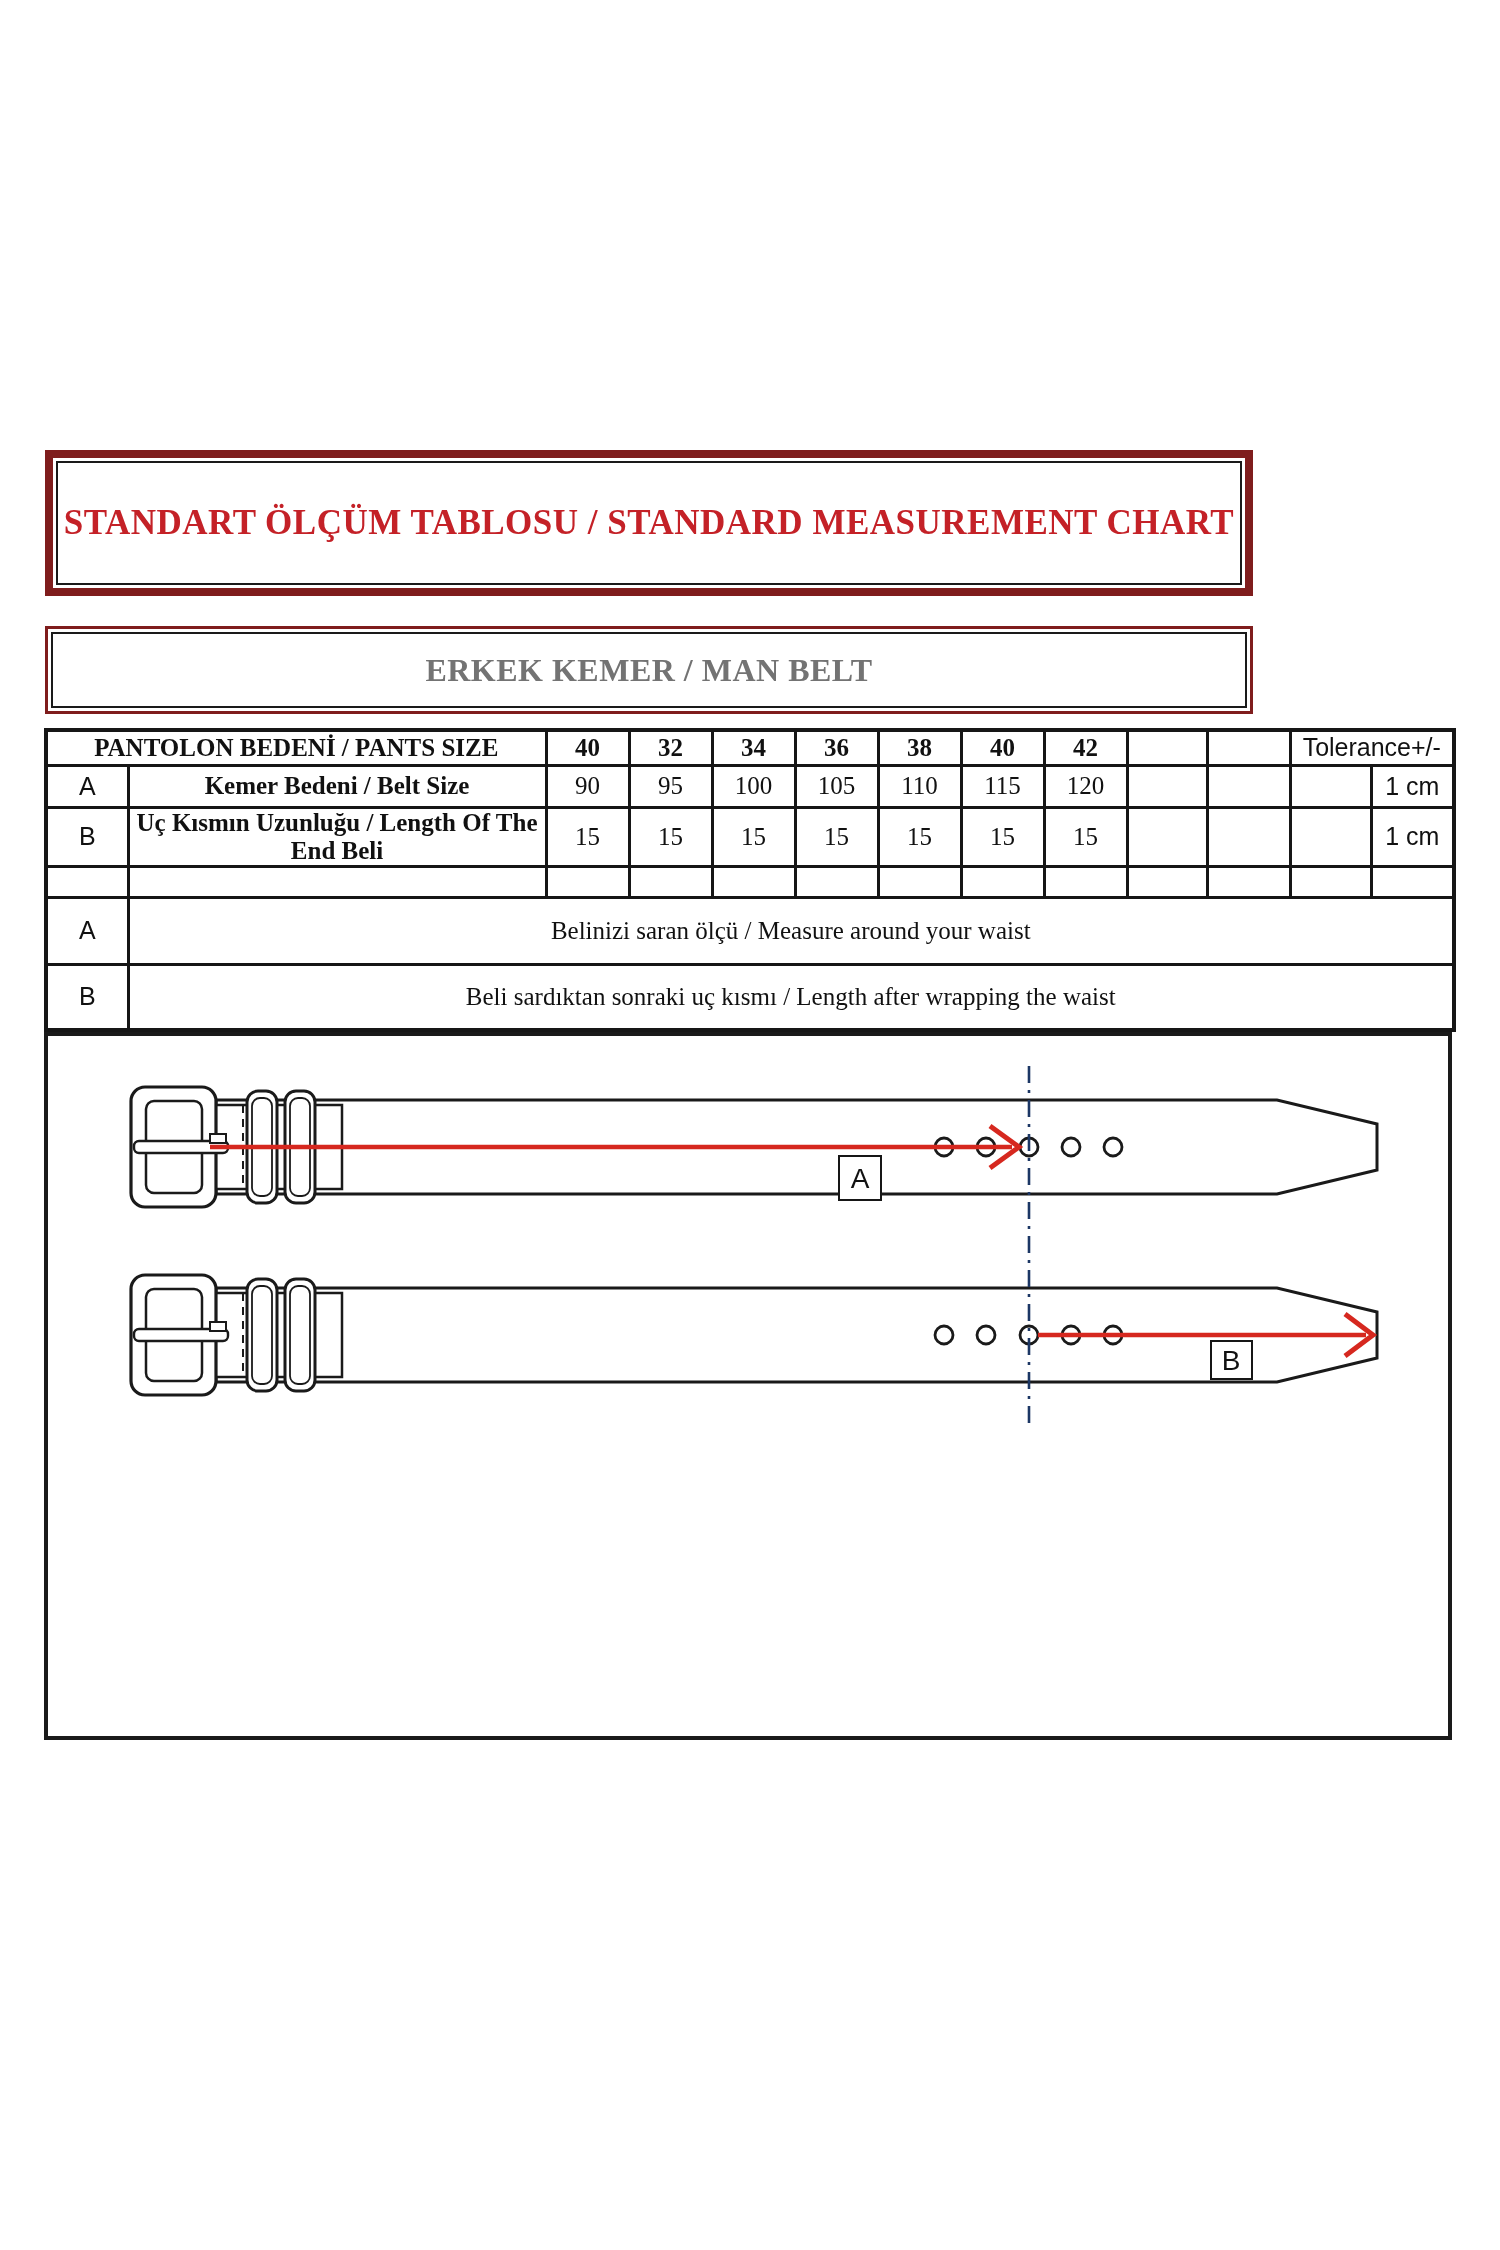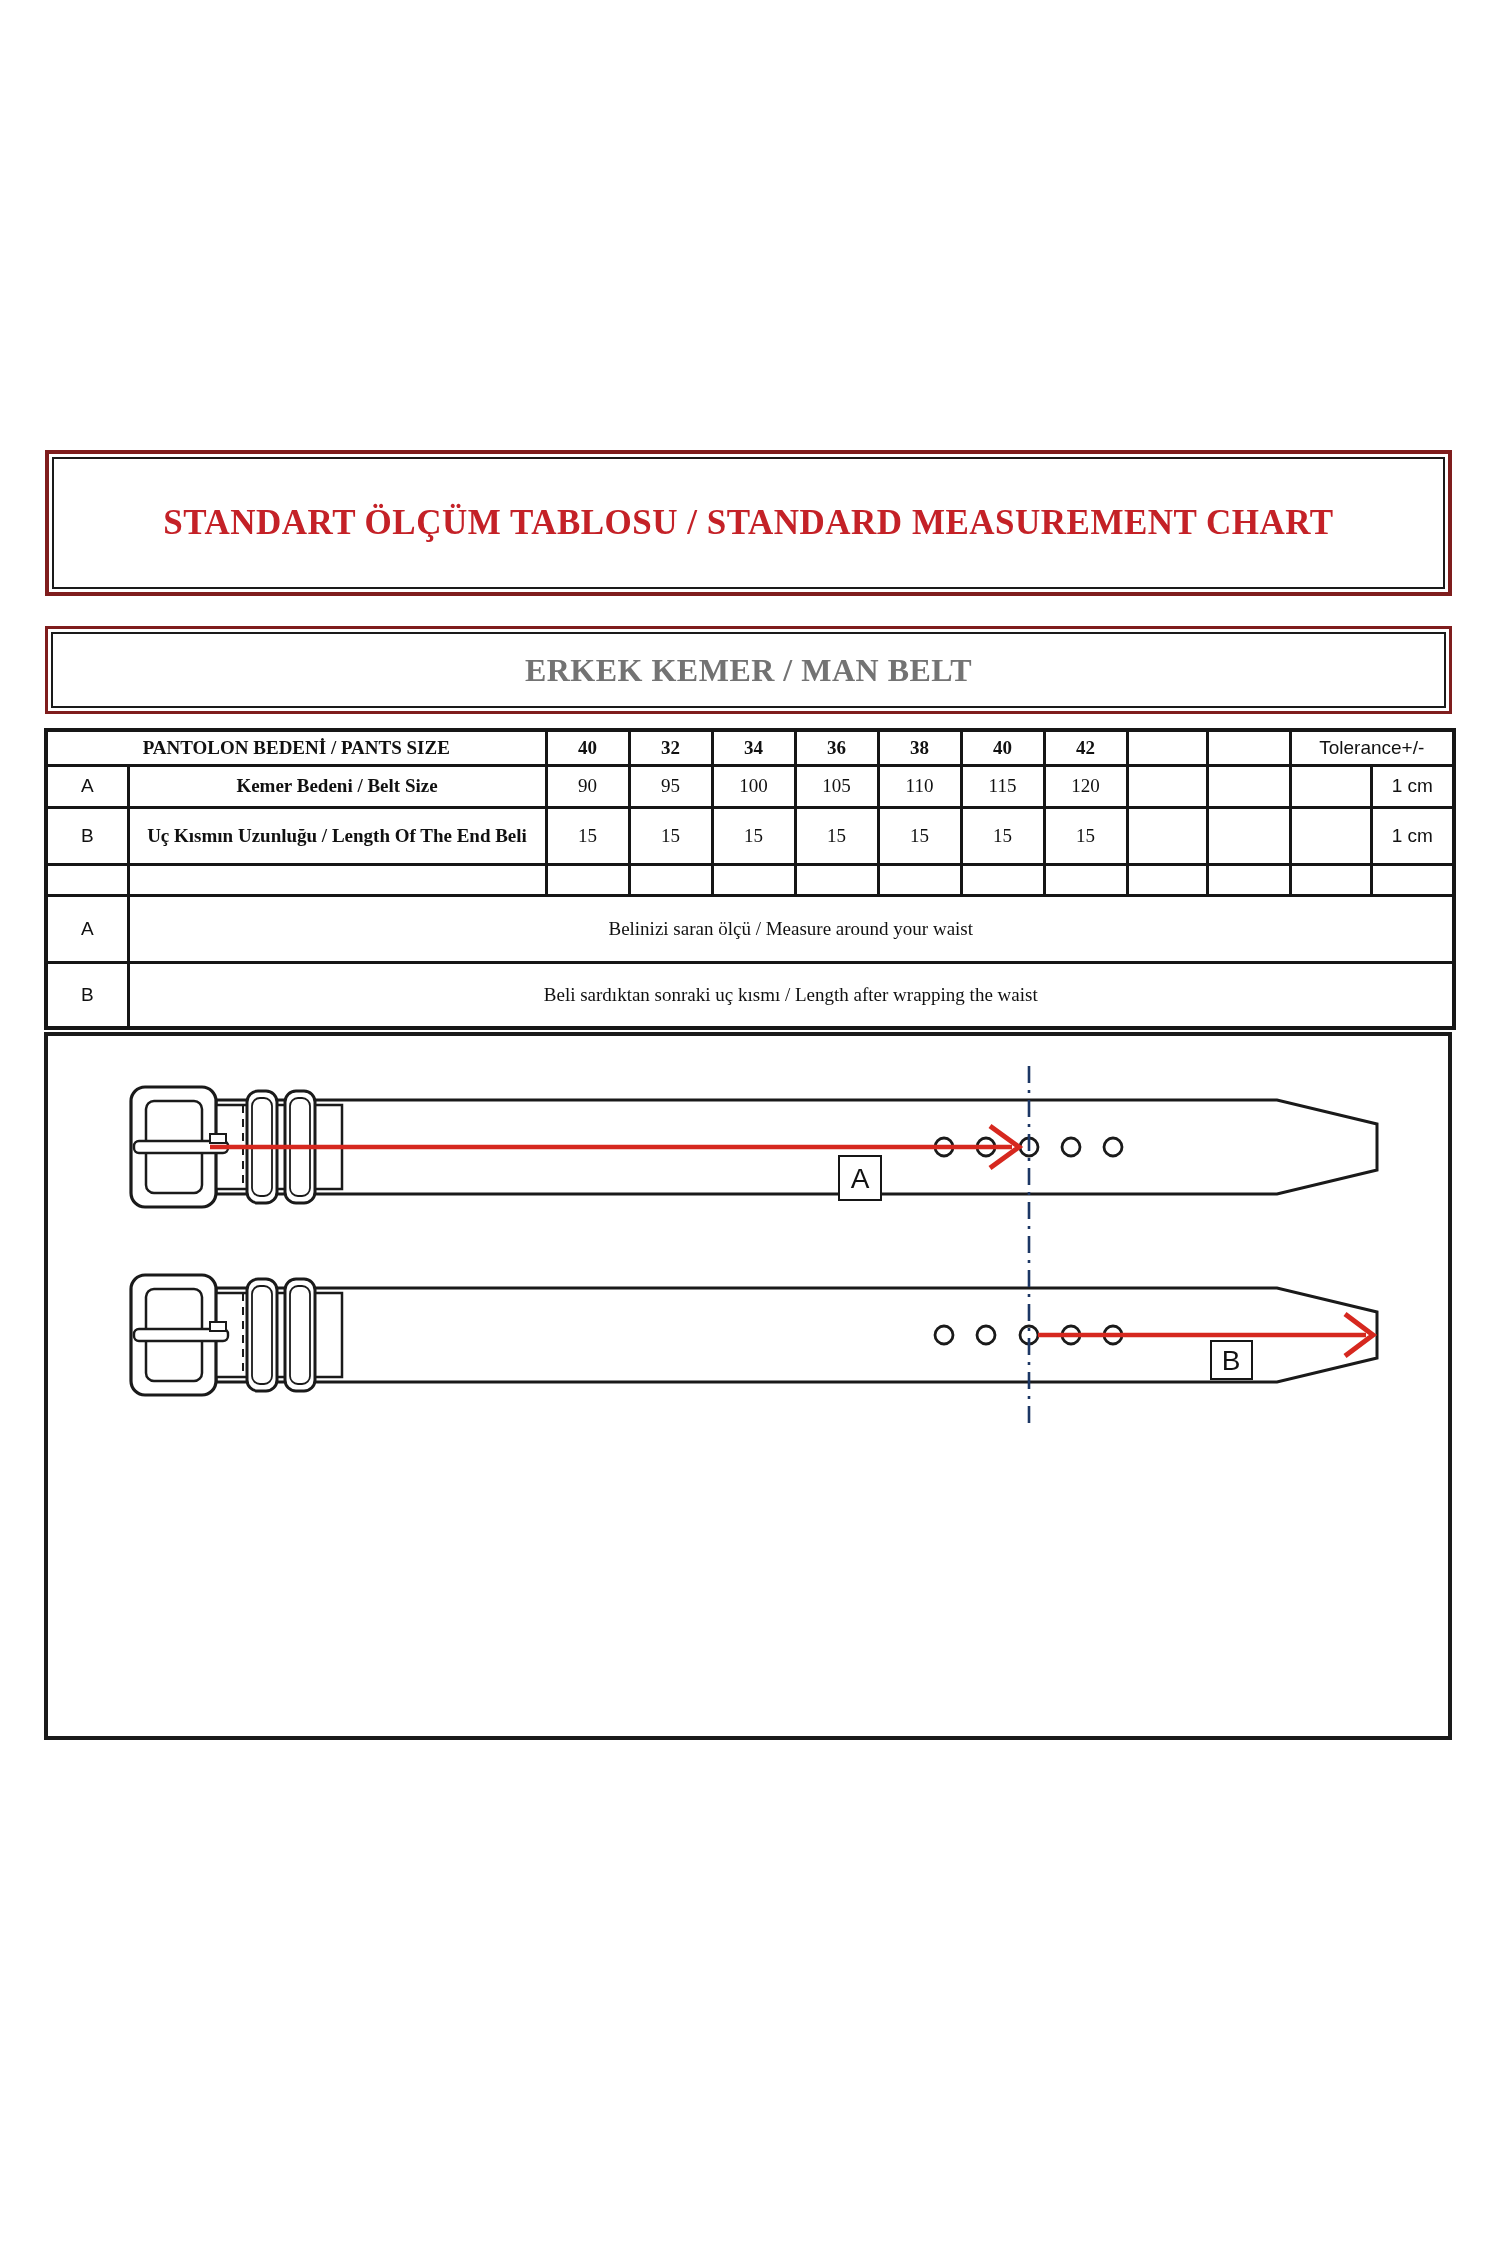--- a/index.html
+++ b/index.html
@@ -3,43 +3,43 @@
 <meta charset="utf-8">
 <style>
   html,body{margin:0;padding:0;background:#ffffff;}
   body{
     width:1500px;height:2250px;position:relative;
     font-family:"Liberation Serif", serif;
     -webkit-font-smoothing:antialiased;
   }
   
   .frame-outer{
-    position:absolute;left:45px;width:1407px;box-sizing:border-box;
-    border:4px solid #7f1d1d;padding:3px;background:#fff;
+    position:absolute;left:45px;width:1208px;box-sizing:border-box;
+    border:8px solid #7f1d1d;padding:3px;background:#fff;
   }
   .frame-inner{
     box-sizing:border-box;border:2px solid #1a1a1a;height:100%;
     display:flex;align-items:center;justify-content:center;background:#fff;
   }
   #title-box{top:450px;height:146px;}
   #subtitle-box{top:626px;height:88px;border-width:3px;}
   .title-text{
     font-weight:bold;font-size:35px;color:#c42127;letter-spacing:.5px;white-space:nowrap;
   }
   .subtitle-text{
     font-weight:bold;font-size:32px;color:#737373;letter-spacing:.5px;white-space:nowrap;
   }
   
   #size-table{
     position:absolute;left:44px;top:728px;width:1408px;
     border-collapse:collapse;table-layout:fixed;background:#fff;
   }
   #size-table td{
     border:3px solid #161616;padding:0 4px;overflow:hidden;
-    font-size:19px;color:#111;text-align:center;vertical-align:middle;
+    font-size:25px;color:#111;text-align:center;vertical-align:middle;
   }
   #size-table{border:4px solid #161616;}
   td.hdr-label{font-weight:bold;color:#c42127;font-size:26px;}
   td.size-num{font-weight:bold;color:#c42127;}
   td.letter-cell{
     font-family:"Liberation Sans", sans-serif;color:#e2332b;font-size:26px;
   }
   td.row-label{
     text-align:left;font-weight:bold;font-size:24px;line-height:1.12;padding-left:7px;
   }

